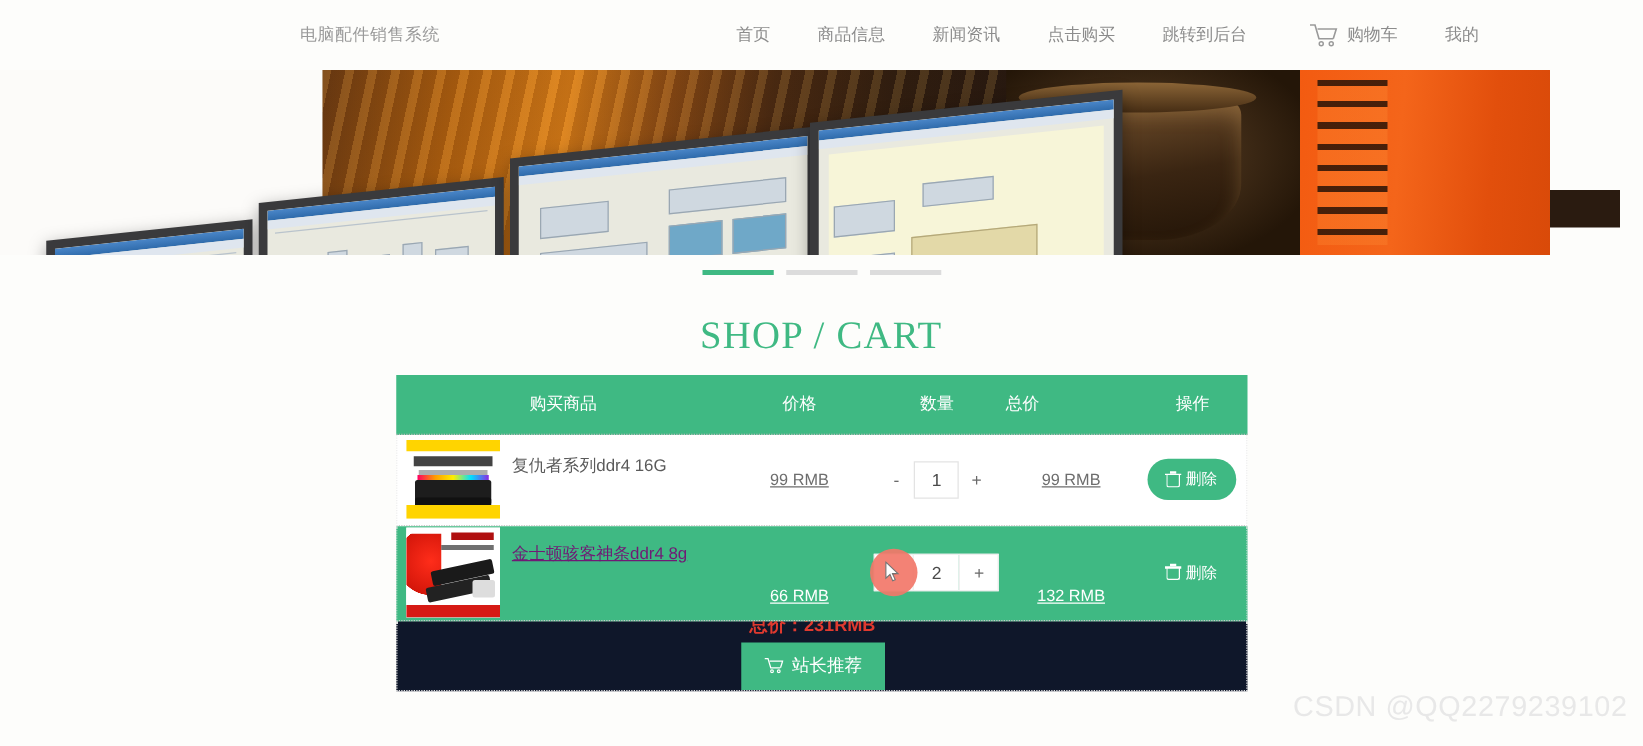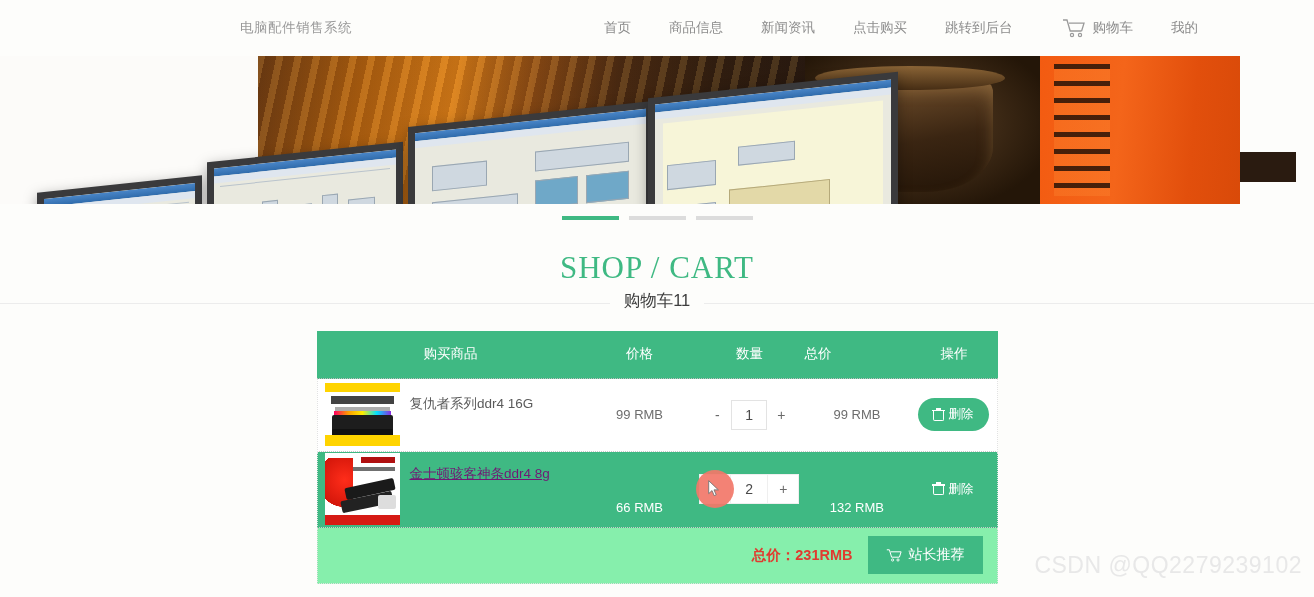--- a/index.html
+++ b/index.html
@@ -15,21 +15,21 @@
     height: 56px; width: 100%;
     background: #fdfdfb;
     display: flex; align-items: center;
     position: relative;
   }
   .brand {
     position: absolute; left: 240px;
     font-size: 13.5px; color: #9a9a9a; letter-spacing: .5px;
   }
   .nav-links {
-    position: absolute; left: 585px;
+    position: absolute; left: 570px;
     display: flex; align-items: flex-start; gap: 0px;
   }
   .nav-link {
     font-size: 13.5px; color: #8c8c8c;
     padding: 0 19px; white-space: nowrap;
     cursor: pointer;
   }
   .nav-link.cart-link { display: flex; align-items: center; gap: 7px; padding-left: 30px; }
   .cart-ico { display: inline-block; width: 24px; height: 19px; }
 
@@ -134,21 +134,21 @@
   .c-tot  { width:106px; text-align:center; }
   .c-act  { width:87px; display:flex; justify-content:center; }
   .th-prod{ width:268px; text-align:center; }
   .th-price{ width:110px; text-align:center; }
   .th-qty{ width:110px; text-align:center; }
   .th-tot{ width:106px; }
   .th-act{ width:87px; text-align:center; }
 
   .pname { font-size:13.5px; color:#5a5a5a; margin-left:10px; align-self:flex-start; margin-top:12px; }
   .row.hl .pname { color:#701a75;text-decoration:underline; }
-  .price-txt { font-size:13px; color:#6d6d6d; }
+  .price-txt { font-size:13px; color:#6d6d6d;text-decoration:underline; }
   .row.hl .price-txt { color:#fff;margin-top:36px; }
 
   
   .thumb { width:75px; height:63px; position:relative; overflow:hidden; background:#fff; flex:0 0 auto;}
   .thumb2{ width:75px; height:72px; }
   .tb-yellow{position:absolute;left:0;right:0;top:0;height:9px;background:#ffd400;}
   .tb-yellow2{position:absolute;left:0;right:0;bottom:0;height:11px;background:#ffd400;}
   .tb-mid{position:absolute;left:0;right:0;top:9px;bottom:11px;background:#fff;}
   .cors-t{position:absolute;left:6px;right:6px;top:13px;height:8px;background:#1a1a1a;opacity:.82;}
   .cors-s{position:absolute;left:10px;right:10px;top:24px;height:4px;background:#8a8a8a;opacity:.7;}
@@ -192,22 +192,22 @@
   }
   .del-btn.flat { background:transparent; padding:8px 10px; }
   .trash { width:11px; height:12px; position:relative; flex:0 0 auto;}
   .trash i{position:absolute;left:0;right:0;top:2px;bottom:0;border:1.4px solid #fff;border-top:none;border-radius:0 0 2px 2px;}
   .trash b{position:absolute;left:-1px;right:-1px;top:1px;height:1.6px;background:#fff;}
   .trash s{position:absolute;left:3px;right:3px;top:-1px;height:2px;background:#fff;}
 
   
   .totalbar {
     display:flex; align-items:center; justify-content:flex-end;
-    height:56px; border:1px dotted #e2e2e2; border-top:none; background:#86efac;
-    padding-right:14px; gap:15px;
+    height:56px; border:1px dotted #e2e2e2; border-top:none; background:#0f172a;
+    padding-right:14px; gap:4px;flex-direction:column;
   }
   .total-txt { font-size:14.5px; font-weight:bold; color:#e03a2f; }
   .buy-btn {
     display:flex; align-items:center; gap:7px;
     background:#3fb983; color:#fff; font-size:14px;
     padding:10px 18px; cursor:pointer;
   }
   .buy-cart{width:16px;height:13px;flex:0 0 auto;}
 
   
@@ -313,24 +313,20 @@
   </div>
 </div>
 
 <div class="title-wrap">
   <div class="dashes">
     <div class="dash on"></div>
     <div class="dash"></div>
     <div class="dash"></div>
   </div>
   <div class="shop-title">SHOP / CART</div>
-  <div class="sub-wrap">
-    <div class="sub-line"></div>
-    <span class="subtitle">购物车11</span>
-  </div>
 </div>
 
 <div class="cart">
 
   <div class="thead">
     <div class="th-prod">购买商品</div>
     <div class="th-price">价格</div>
     <div class="th-qty">数量</div>
     <div class="th-tot">总价</div>
     <div class="th-act">操作</div>

